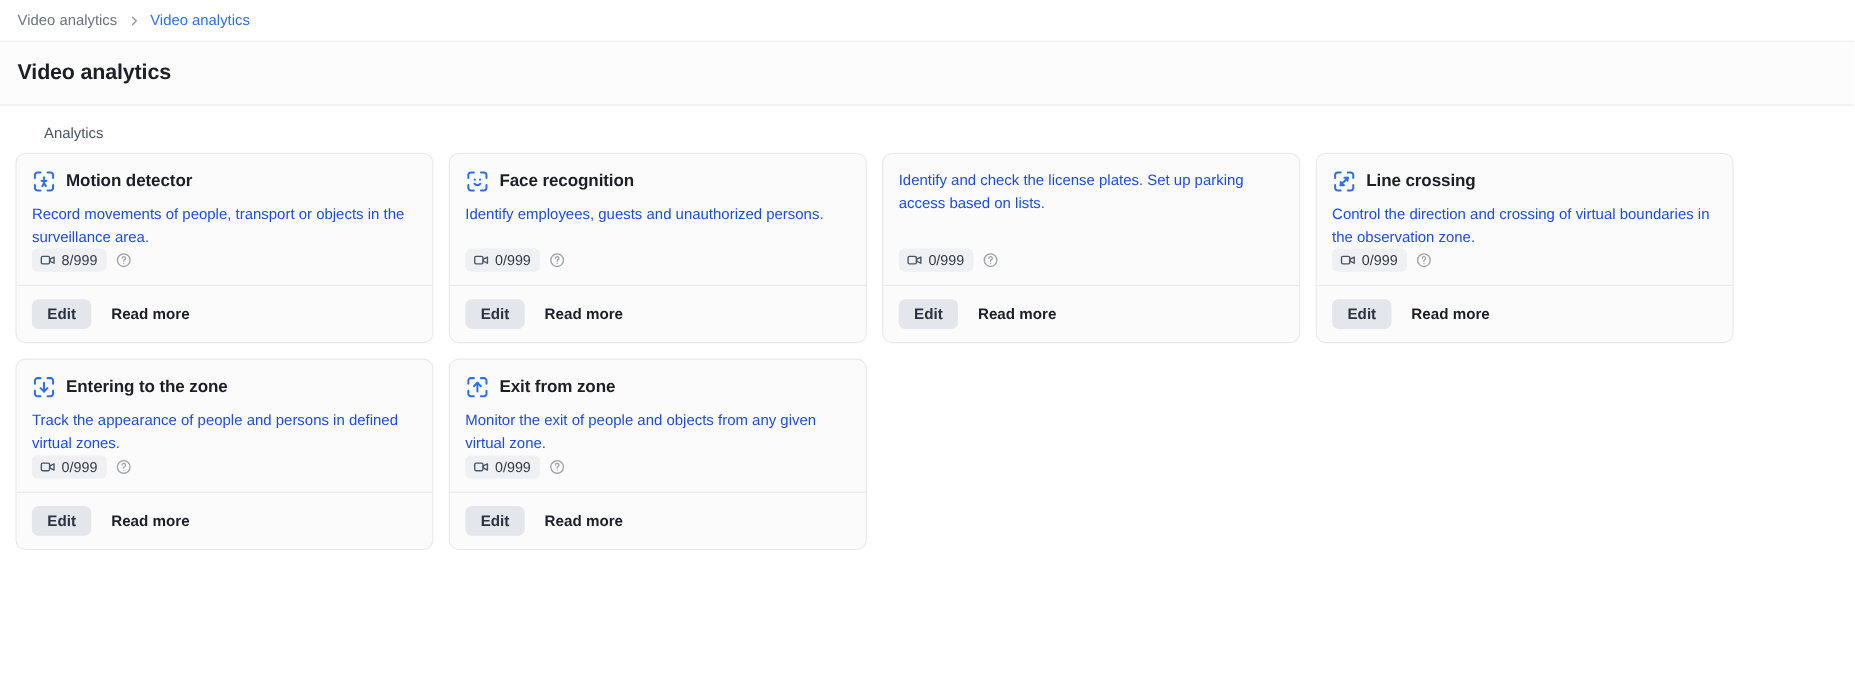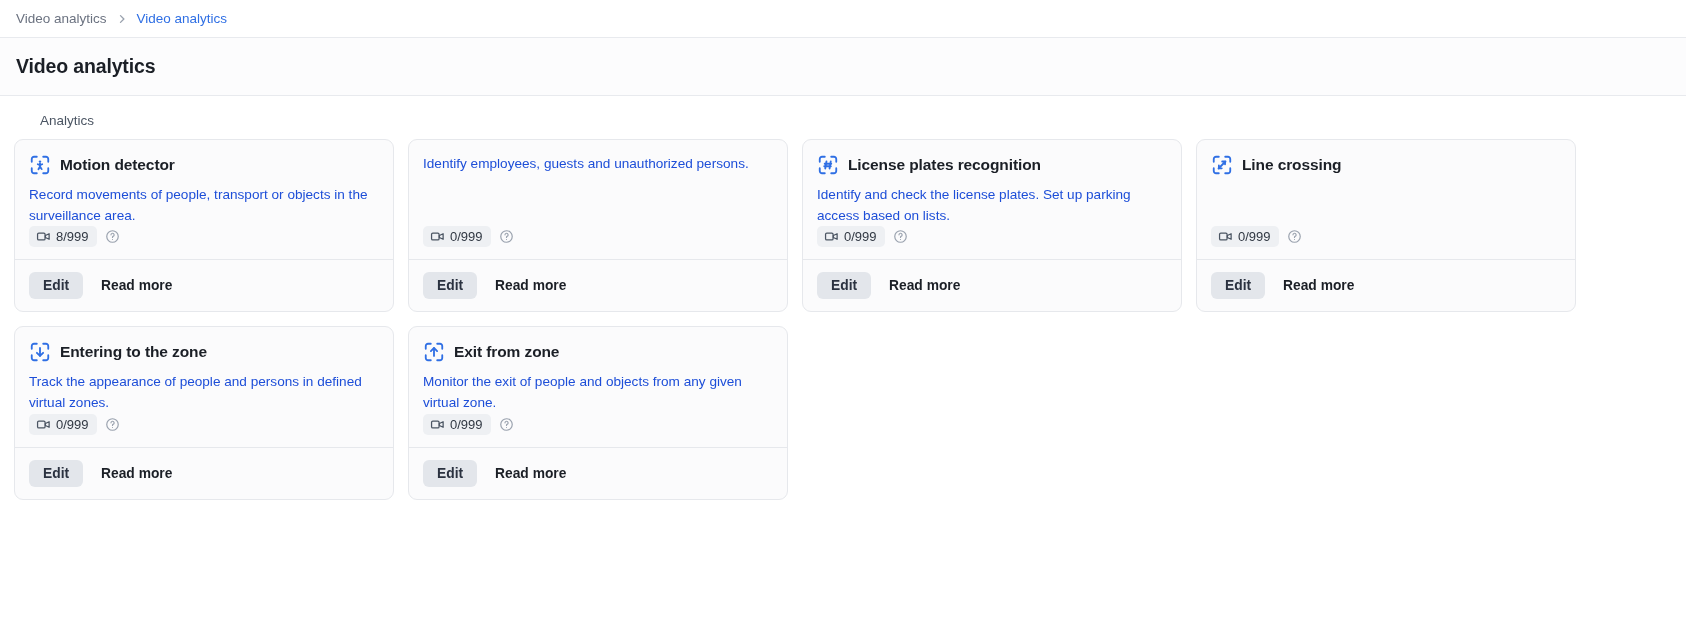--- a/index.html
+++ b/index.html
@@ -204,20 +204,32 @@
       </div>
     </div>
     <div class="card-foot">
       <button class="btn-edit">Edit</button>
       <button class="btn-link">Read more</button>
     </div>
   </div>
 
   <div class="card">
     <div class="card-body">
+      <div class="card-head">
+        <svg class="card-icon" viewBox="0 0 24 24" fill="none" stroke="currentColor" stroke-width="2" stroke-linecap="round" stroke-linejoin="round">
+          <path d="M3 8.5V5.5A2.5 2.5 0 0 1 5.5 3h3"></path>
+            <path d="M15.5 3h3A2.5 2.5 0 0 1 21 5.5v3"></path>
+          <path d="M21 15.5v3a2.5 2.5 0 0 1-2.5 2.5h-3"></path>
+            <path d="M8.5 21h-3A2.5 2.5 0 0 1 3 18.5v-3"></path>
+          <circle cx="9.4" cy="10.2" r="1.1" fill="currentColor" stroke="none"></circle>
+          <circle cx="14.6" cy="10.2" r="1.1" fill="currentColor" stroke="none"></circle>
+          <path d="M9 14.2a3.8 3.8 0 0 0 6 0"></path>
+        </svg>
+        <span class="card-title">Face recognition</span>
+      </div>
       <div class="card-desc">Identify employees, guests and unauthorized persons.</div>
       <div class="card-meta">
         <span class="pill">
           <svg class="pill-icon" viewBox="0 0 24 24" fill="none" stroke="currentColor" stroke-width="2" stroke-linecap="round" stroke-linejoin="round">
             <rect x="2.5" y="6.5" width="12" height="11" rx="2"></rect>
               <path d="M15 10.5l6-3v9l-6-3z"></path>
           </svg>
           <span>0/999</span>
         </span>
         <svg class="help-icon" viewBox="0 0 24 24" fill="none" stroke="currentColor" stroke-width="1.9" stroke-linecap="round" stroke-linejoin="round">
@@ -228,30 +240,20 @@
       </div>
     </div>
     <div class="card-foot">
       <button class="btn-edit">Edit</button>
       <button class="btn-link">Read more</button>
     </div>
   </div>
 
   <div class="card">
     <div class="card-body">
-      <div class="card-head">
-        <svg class="card-icon" viewBox="0 0 24 24" fill="none" stroke="currentColor" stroke-width="2" stroke-linecap="round" stroke-linejoin="round">
-          <path d="M3 8.5V5.5A2.5 2.5 0 0 1 5.5 3h3"></path>
-            <path d="M15.5 3h3A2.5 2.5 0 0 1 21 5.5v3"></path>
-          <path d="M21 15.5v3a2.5 2.5 0 0 1-2.5 2.5h-3"></path>
-            <path d="M8.5 21h-3A2.5 2.5 0 0 1 3 18.5v-3"></path>
-          <path d="M10.3 8.2 9 15.8M15 8.2l-1.3 7.6M8.4 10.6h7.2M7.9 13.4h7.2"></path>
-        </svg>
-        <span class="card-title">License plates recognition</span>
-      </div>
       <div class="card-desc">Identify and check the license plates. Set up parking access based on lists.</div>
       <div class="card-meta">
         <span class="pill">
           <svg class="pill-icon" viewBox="0 0 24 24" fill="none" stroke="currentColor" stroke-width="2" stroke-linecap="round" stroke-linejoin="round">
             <rect x="2.5" y="6.5" width="12" height="11" rx="2"></rect>
               <path d="M15 10.5l6-3v9l-6-3z"></path>
           </svg>
           <span>0/999</span>
         </span>
         <svg class="help-icon" viewBox="0 0 24 24" fill="none" stroke="currentColor" stroke-width="1.9" stroke-linecap="round" stroke-linejoin="round">
@@ -274,20 +276,21 @@
           <path d="M3 8.5V5.5A2.5 2.5 0 0 1 5.5 3h3"></path>
             <path d="M15.5 3h3A2.5 2.5 0 0 1 21 5.5v3"></path>
           <path d="M21 15.5v3a2.5 2.5 0 0 1-2.5 2.5h-3"></path>
             <path d="M8.5 21h-3A2.5 2.5 0 0 1 3 18.5v-3"></path>
           <path d="M8.2 15.8 15.8 8.2"></path>
           <path d="M15.3 8.2h-3.1M15.3 8.2v3.1"></path>
           <path d="M8.6 12.5v3.1M8.6 15.6h3.1"></path>
         </svg>
         <span class="card-title">Line crossing</span>
       </div>
+      <div class="card-desc">Control the direction and crossing of virtual boundaries in the observation zone.</div>
       <div class="card-meta">
         <span class="pill">
           <svg class="pill-icon" viewBox="0 0 24 24" fill="none" stroke="currentColor" stroke-width="2" stroke-linecap="round" stroke-linejoin="round">
             <rect x="2.5" y="6.5" width="12" height="11" rx="2"></rect>
               <path d="M15 10.5l6-3v9l-6-3z"></path>
           </svg>
           <span>0/999</span>
         </span>
         <svg class="help-icon" viewBox="0 0 24 24" fill="none" stroke="currentColor" stroke-width="1.9" stroke-linecap="round" stroke-linejoin="round">
           <circle cx="12" cy="12" r="9.2"></circle>

